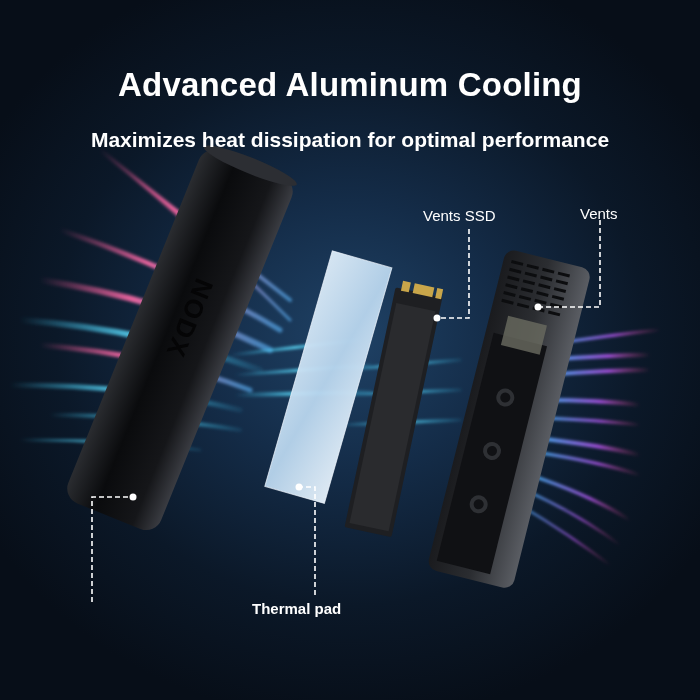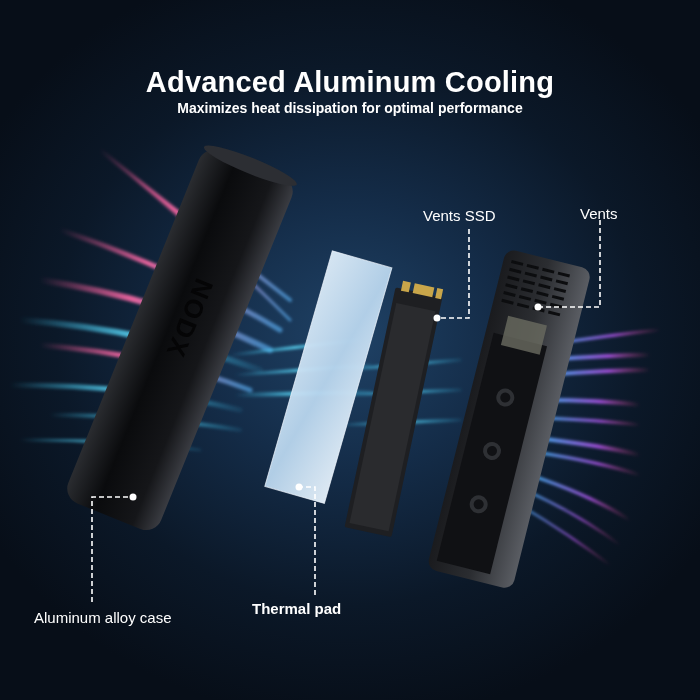--- a/index.html
+++ b/index.html
@@ -2,23 +2,23 @@
 <html><head>
 <meta charset="utf-8">
 <style>
   html, body { margin:0; padding:0; }
   body { width:700px; height:700px; overflow:hidden; font-family:"Liberation Sans", sans-serif; }
   .stage {
     position:relative; width:700px; height:700px; overflow:hidden;
     background: radial-gradient(ellipse 60% 55% at 50% 48%, #1f4266 0%, #142c48 35%, #0b1828 70%, #070e18 100%);
   }
   .title { position:absolute; top:66px; left:0; width:700px; text-align:center; color:#fff;
-    font-weight:bold; font-size:29px; letter-spacing:0.2px; }
-  .subtitle { position:absolute; top:100px; left:0; width:700px; text-align:center; color:#fff;
-    font-weight:bold; font-size:14px; }
+    font-weight:bold; font-size:33px; letter-spacing:0.2px; }
+  .subtitle { position:absolute; top:128px; left:0; width:700px; text-align:center; color:#fff;
+    font-weight:bold; font-size:21px; }
   svg.art { position:absolute; left:0; top:0; }
   .label { position:absolute; color:#fff; font-size:15px; white-space:nowrap; }
   .lbl-nvme { left:423px; top:207px; }
   .lbl-vents { left:580px; top:198px;margin-top:7px; }
   .lbl-case { left:34px; top:609px; }
   .lbl-pad { left:252px; top:600px;font-weight:bold; }
 </style>
 </head>
 <body>
 
@@ -164,15 +164,14 @@
       <circle cx="133" cy="497" r="3.5"></circle>
       <circle cx="299" cy="487" r="3.5"></circle>
     </g>
   </svg>
 
   <div class="title">Advanced Aluminum Cooling</div>
   <div class="subtitle">Maximizes heat dissipation for optimal performance</div>
 
   <div class="label lbl-nvme">Vents SSD</div>
   <div class="label lbl-vents">Vents</div>
-  <div class="label lbl-case">Aluminum alloy case</div>
   <div class="label lbl-pad">Thermal pad</div>
 </div>
 
 </body></html>

